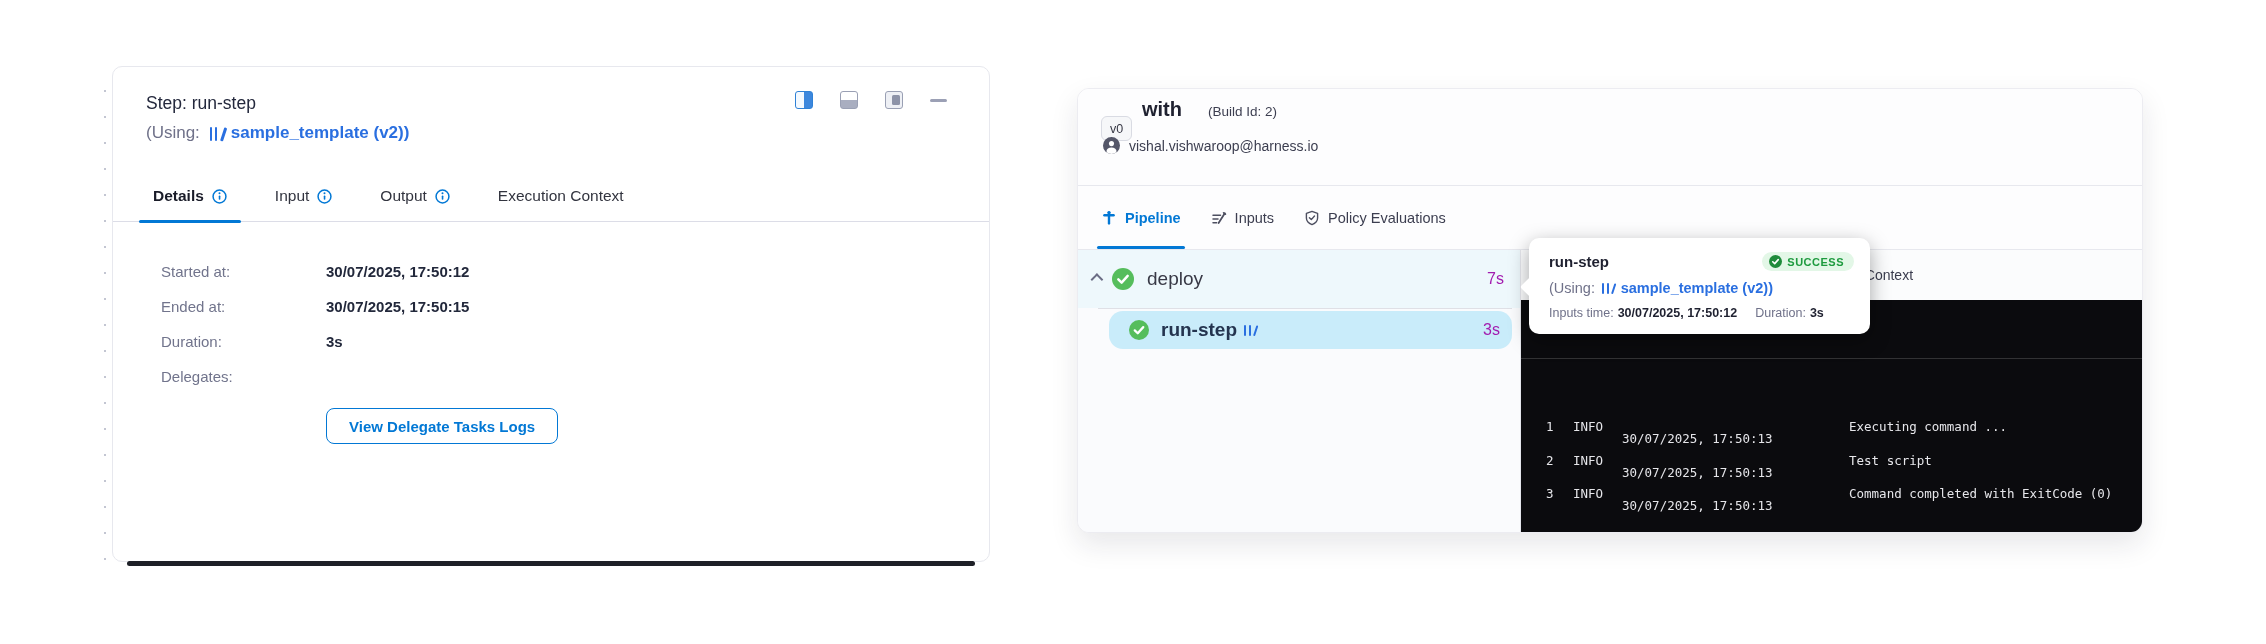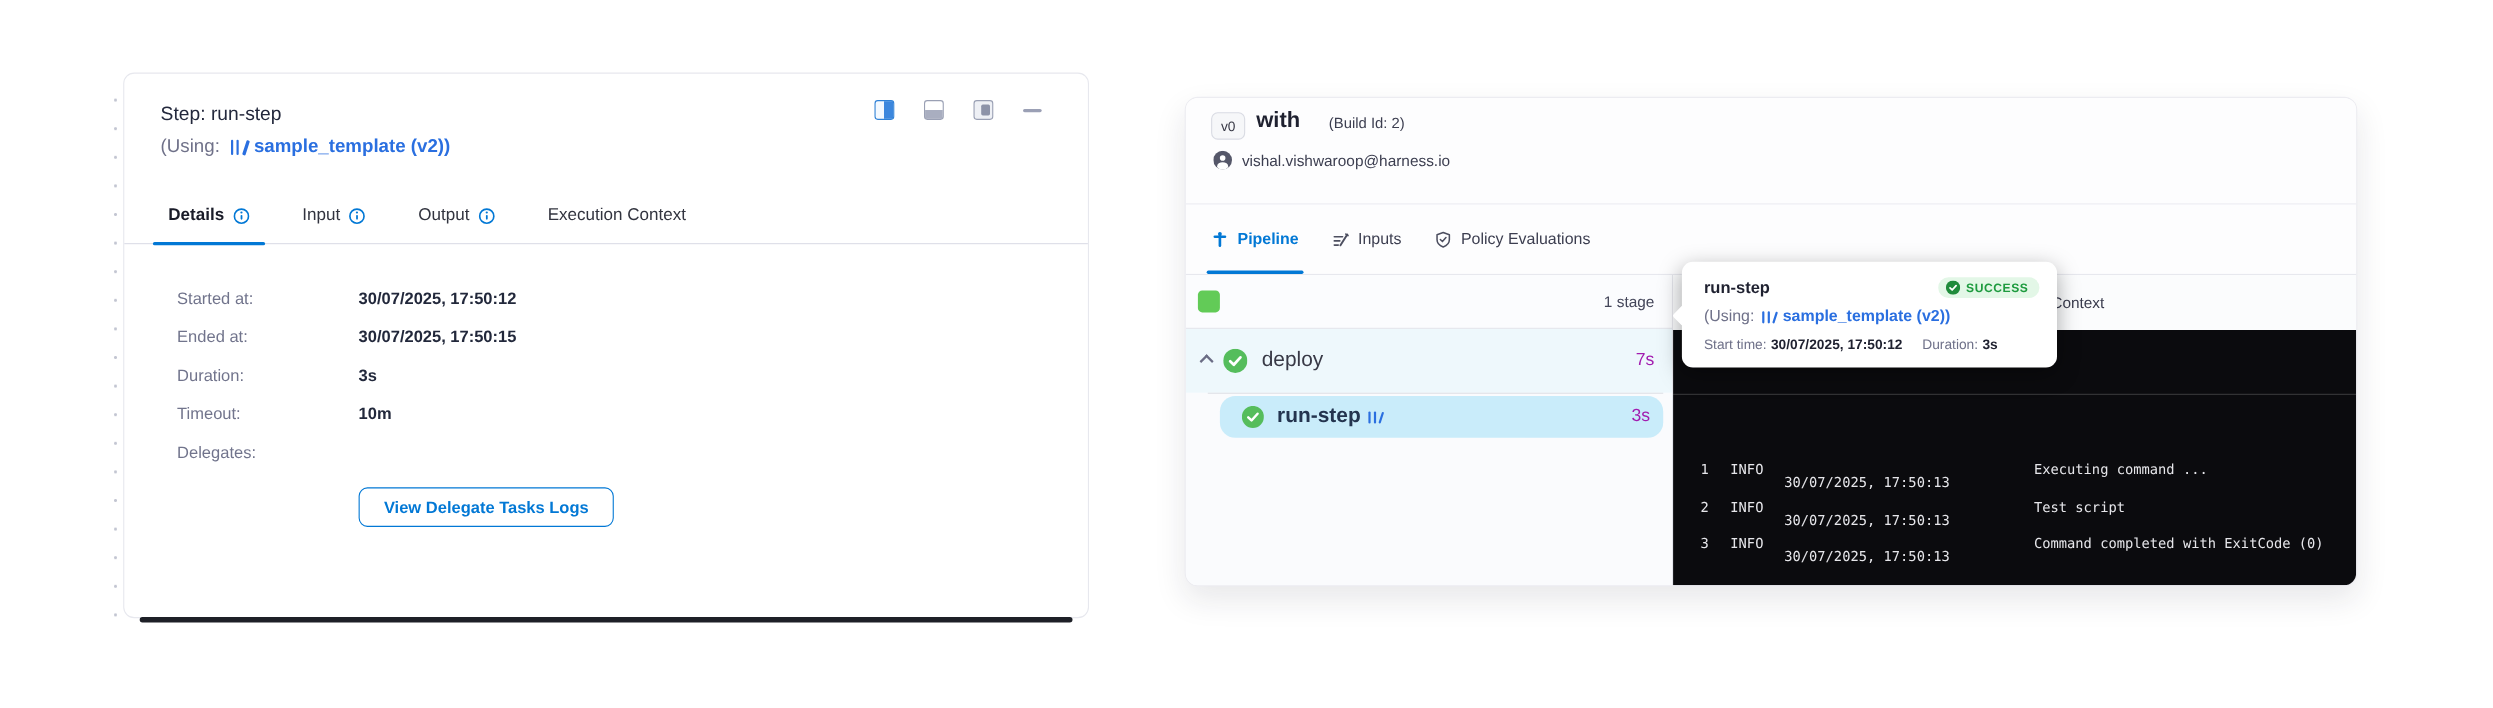--- a/index.html
+++ b/index.html
@@ -53,21 +53,21 @@
   .dvalue a.inline-link { font-weight:normal; }
   .task-btn { margin:6px 0 0 165px; height:36px; padding:0 22px; background:#ffffff;
     border:1.5px solid #0278d5; border-radius:8px; color:#0278d5; font-size:15px; font-weight:bold;
     font-family:"Liberation Sans",sans-serif; cursor:pointer; }
 
   
   .rcard { position:absolute; left:1077px; top:88px; width:1066px; height:445px;
     background:#ffffff; border:1px solid #ececf1; border-radius:12px;
     box-shadow:0 12px 28px rgba(31,34,48,0.10); overflow:hidden; }
   .rhead { position:relative; height:97px; border-bottom:1px solid #e7e8ee; background:#fdfdfe; }
-  .vbadge { position:absolute; left:23px; top:13px; width:31px; height:25px; background:#f6f7f9;
+  .vbadge { position:absolute; left:23px; top:27px; width:31px; height:25px; background:#f6f7f9;
     border:1px solid #d9dbe3; border-radius:6px; font-size:12.5px; color:#383946;
     display:flex; align-items:center; justify-content:center; }
   .rtitle { position:absolute; left:64px; top:9px; font-size:20px; font-weight:bold; color:#1f2130; }
   .rbuild { position:absolute; left:130px; top:15px; font-size:13.5px; color:#3c3e50; }
   .email-row { position:absolute; left:25px; top:48px; display:flex; align-items:center; gap:9px;
     font-size:14px; color:#3c3e50; }
   .rtabs { position:relative; height:64px; border-bottom:1px solid #e7e8ee; display:flex;
     align-items:center; gap:30px; padding-left:23px; background:#fdfdfe; }
   .rtab { display:flex; align-items:center; gap:8px; font-size:14.5px; color:#3c3e50;
     height:100%; position:relative; cursor:pointer; }
@@ -199,24 +199,20 @@
       </div>
       <div class="drow">
         <span class="dlabel">Ended at:</span>
         <span class="dvalue">30/07/2025, 17:50:15</span>
       </div>
       <div class="drow">
         <span class="dlabel">Duration:</span>
         <span class="dvalue">3s</span>
       </div>
       <div class="drow">
-        <span class="dlabel">Timeout:</span>
-        <span class="dvalue">10m</span>
-      </div>
-      <div class="drow">
         <span class="dlabel">Delegates:</span>
       </div>
       <button class="task-btn">View Delegate Tasks Logs</button>
     </div>
   </div>
 
   <div class="rcard">
 
     <div class="rhead">
       <div class="vbadge">v0</div>
@@ -269,24 +265,20 @@
             <path d="M5.4 7.7 l1.9 1.9 3.2-3.6"></path>
           </svg>
         </span>
         <span>Policy Evaluations</span>
       </div>
     </div>
 
     <div class="rbody">
 
       <div class="tree-pane">
-        <div class="stage-row">
-          <div class="stage-square"></div>
-          <div class="stage-count">1 stage</div>
-        </div>
         <div class="deploy-row">
           <span class="chev-up"></span>
           <span>
             <svg viewBox="0 0 16 16" width="22" height="22">
                 <circle cx="8" cy="8" r="8" fill="#55bd5c"></circle>
                 <path d="M4.6 8.3 L7 10.6 L11.4 5.7" stroke="#ffffff" stroke-width="1.8" fill="none" stroke-linecap="round" stroke-linejoin="round"></path>
               </svg>
           </span>
           <span class="tree-label">deploy</span>
           <span class="tree-dur">7s</span>
@@ -361,21 +353,21 @@
         <span class="muted">(Using:</span>
         <span class="tpl-icon small">
             <i></i>
             <i></i>
             <i></i>
           </span>
         <a class="blue-link">sample_template (v2)</a>
           <span class="blue-bold">)</span>
       </div>
       <div class="tt-meta">
-        <span>Start time:</span>
+        <span>Inputs time:</span>
         <b>30/07/2025, 17:50:12</b>
         <span class="gap"></span>
         <span>Duration:</span>
         <b>3s</b>
       </div>
     </div>
 
   </div>
 </div>
 

